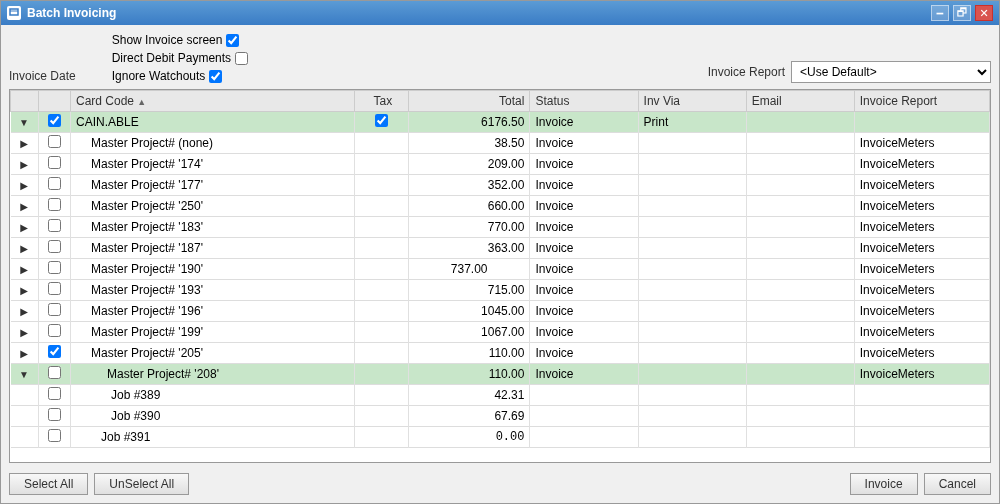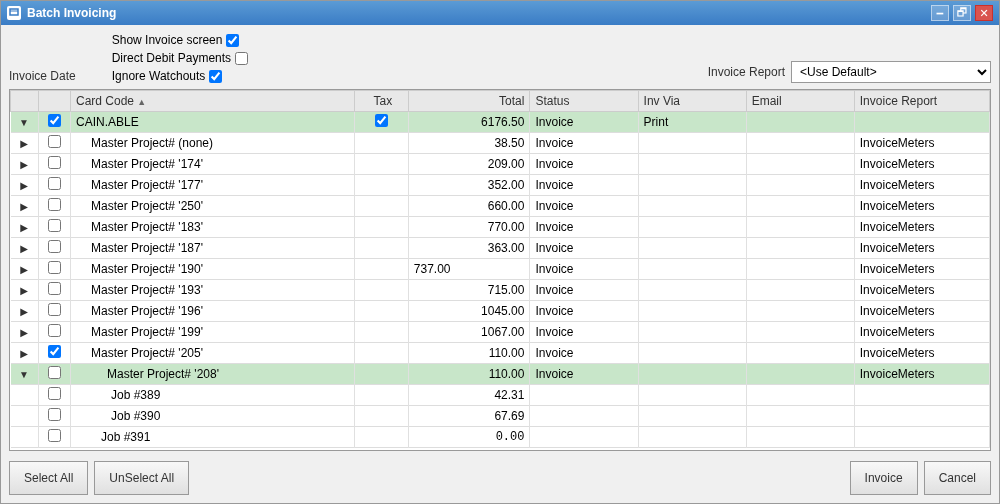--- a/index.html
+++ b/index.html
@@ -25,21 +25,21 @@
     .table-container { flex: 1; border: 1px solid #999; background: white; overflow-y: auto; overflow-x: hidden; }
     table { width: 100%; border-collapse: collapse; }
     thead tr { background: #e8e8e8; }
     thead th { border: 1px solid #ccc; padding: 3px 5px; text-align: left; font-weight: normal; color: #333; position: sticky; top: 0; background: #e8e8e8; z-index: 10; }
     tbody tr { border-bottom: 1px solid #ddd; }
     tbody td { border-right: 1px solid #e0e0e0; padding: 2px 5px; vertical-align: middle; }
     .row-selected { background: #c8e6c9 !important; }
     .bottom-bar { display: flex; align-items: center; justify-content: space-between; flex-shrink: 0; padding-top: 4px; }
     .bottom-left { display: flex; gap: 6px; }
     .bottom-right { display: flex; gap: 6px; }
-    .btn { border: 1px solid #999; background: linear-gradient(to bottom, #f8f8f8, #e0e0e0); padding: 3px 14px; height: 34px; cursor: pointer; color: #333; font-size: 12px; min-width: 60px; }
+    .btn { border: 1px solid #999; background: linear-gradient(to bottom, #f8f8f8, #e0e0e0); padding: 3px 14px; height: 22px; cursor: pointer; color: #333; font-size: 12px; min-width: 60px; }
     input[type="checkbox"] { width: 13px; height: 13px; cursor: pointer; }
     .expand-icon { font-size: 10px; color: #333; cursor: pointer; user-select: none; }
     .sort-arrow { font-size: 9px; color: #666; }
     .col-cardcode { width: 210px; }
   </style>
 </head>
 <body>
 
 <div class="window">
   <div class="title-bar">
@@ -179,21 +179,21 @@
               <td>Invoice</td>
               <td></td>
               <td></td>
               <td>InvoiceMeters</td>
             </tr>
             <tr>
               <td style="width: 18px; text-align: center;"><span class="expand-icon">▶</span></td>
               <td style="width: 24px; text-align: center;"><input type="checkbox" style=""></td>
               <td style="padding-left: 20px;">Master Project# '190'</td>
               <td style="text-align: center;"></td>
-              <td style="text-align: left; margin-left: 21px;">737.00</td>
+              <td style="text-align: center; margin-left: 21px;">737.00</td>
               <td>Invoice</td>
               <td></td>
               <td></td>
               <td>InvoiceMeters</td>
             </tr>
             <tr>
               <td style="width: 18px; text-align: center;"><span class="expand-icon">▶</span></td>
               <td style="width: 24px; text-align: center;"><input type="checkbox" style=""></td>
               <td style="padding-left: 20px;">Master Project# '193'</td>
               <td style="text-align: center;"></td>

